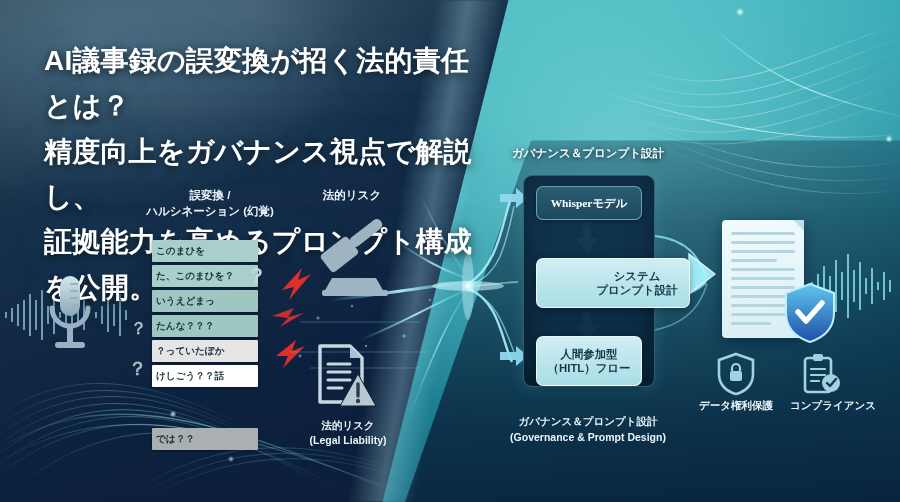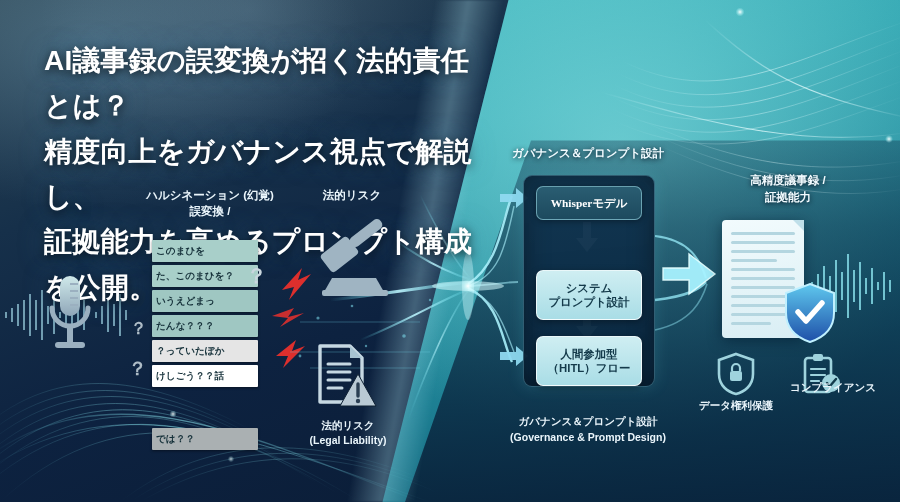--- a/index.html
+++ b/index.html
@@ -75,21 +75,21 @@
     border:1px solid rgba(165,230,240,.55);color:#ffffff;font-size:11.4px;
     box-shadow:0 1px 6px rgba(0,0,0,.4);
     font-family:Liberation Serif, serif;
   }
   .pbox.light{
     background:linear-gradient(180deg,#cfeef2,#a9dde6);
     border:1px solid rgba(255,255,255,.75);color:#143a4a;font-size:11.4px;
     box-shadow:0 2px 7px rgba(0,0,0,.35);
   }
   #box1{top:186px;height:32px;}
-  #box2{top:270px;height:48px;}
+  #box2{top:258px;height:48px;padding-left:48px;}
   #box3{top:336px;height:48px;}
   
   .doc{
     position:absolute;left:722px;top:220px;width:82px;height:118px;
     background:linear-gradient(170deg,#f2fbfd,#d9eef4);
     border-radius:4px 4px 4px 4px;
     box-shadow:0 3px 14px rgba(0,25,45,.55);
   }
   .doc::after{
     content:"";position:absolute;right:0;top:0;border-width:0 11px 11px 0;
@@ -263,22 +263,22 @@
     <rect x="18" y="4" width="20" height="40" rx="10" fill="url(#micg)"></rect>
     <g stroke="#9bb0c0" stroke-width="2.2">
       <path d="M28 12 h8 M28 19 h8 M28 26 h8 M28 33 h8"></path>
     </g>
     <path d="M10 36 a18 18 0 0 0 36 0" fill="none" stroke="#9bb0c0" stroke-width="5" stroke-linecap="round"></path>
     <rect x="25" y="54" width="6" height="16" fill="#9bb0c0"></rect>
     <rect x="13" y="70" width="30" height="6" rx="3" fill="#9bb0c0"></rect>
   </svg>
 
   <div class="cap md" style="left:120px;top:188px;width:180px;">
+    <div>誤変換 /</div>
     <div>ハルシネーション (幻覚)</div>
-    <div>誤変換 /</div>
   </div>
 
   <div class="garble">
     <div class="gline">このまひを</div>
     <div class="gline">た、このまひを？</div>
     <div class="gline g2">いうえどまっ</div>
     <div class="gline g2">たんな？？？</div>
     <div class="gline g3">？っていたぼか</div>
     <div class="gline g4">けしごう？？話</div>
     <div class="gline g5">では？？</div>
@@ -337,24 +337,20 @@
       <span>人間参加型</span><br>
       <span>（HITL）フロー</span>
     </span>
   </div>
 
   <div class="cap sm" style="left:478px;top:414px;width:220px;line-height:1.5;">
     <div>ガバナンス＆プロンプト設計</div>
     <div>(Governance &amp; Prompt Design)</div>
   </div>
 
-  <div class="cap md dk" style="left:708px;top:172px;width:160px;line-height:1.45;">
-    <div>高精度議事録 /</div>
-    <div>証拠能力</div>
-  </div>
 
   <div class="doc">
     <div class="docline" style="top:12px;width:64px;"></div>
     <div class="docline" style="top:21px;width:64px;"></div>
     <div class="docline" style="top:30px;width:64px;"></div>
     <div class="docline" style="top:39px;width:46px;"></div>
     <div class="docline" style="top:48px;width:64px;"></div>
     <div class="docline" style="top:57px;width:64px;"></div>
     <div class="docline" style="top:66px;width:64px;"></div>
     <div class="docline" style="top:75px;width:56px;"></div>
@@ -383,15 +379,15 @@
 
   <svg class="ricon" style="left:800px;top:352px;" width="42" height="44" viewBox="0 0 42 44">
     <rect x="5" y="6" width="26" height="34" rx="3" fill="none" stroke="#9fd3dd" stroke-width="2.6"></rect>
     <rect x="13" y="2" width="10" height="7" rx="2" fill="#9fd3dd"></rect>
     <g stroke="#9fd3dd" stroke-width="2.2" stroke-linecap="round">
       <path d="M11 17 h14 M11 23 h14 M11 29 h8"></path>
     </g>
     <circle cx="31" cy="31" r="9" fill="#9fd3dd"></circle>
     <path d="M27 31 l3 3 6 -7" fill="none" stroke="#133b4c" stroke-width="2.4" stroke-linecap="round" stroke-linejoin="round"></path>
   </svg>
-  <div class="cap sm" style="left:778px;top:380px;width:110px;">コンプライアンス</div>
+  <div class="cap sm" style="left:778px;top:398px;width:110px;">コンプライアンス</div>
 
 </div>
 
 </body></html>

